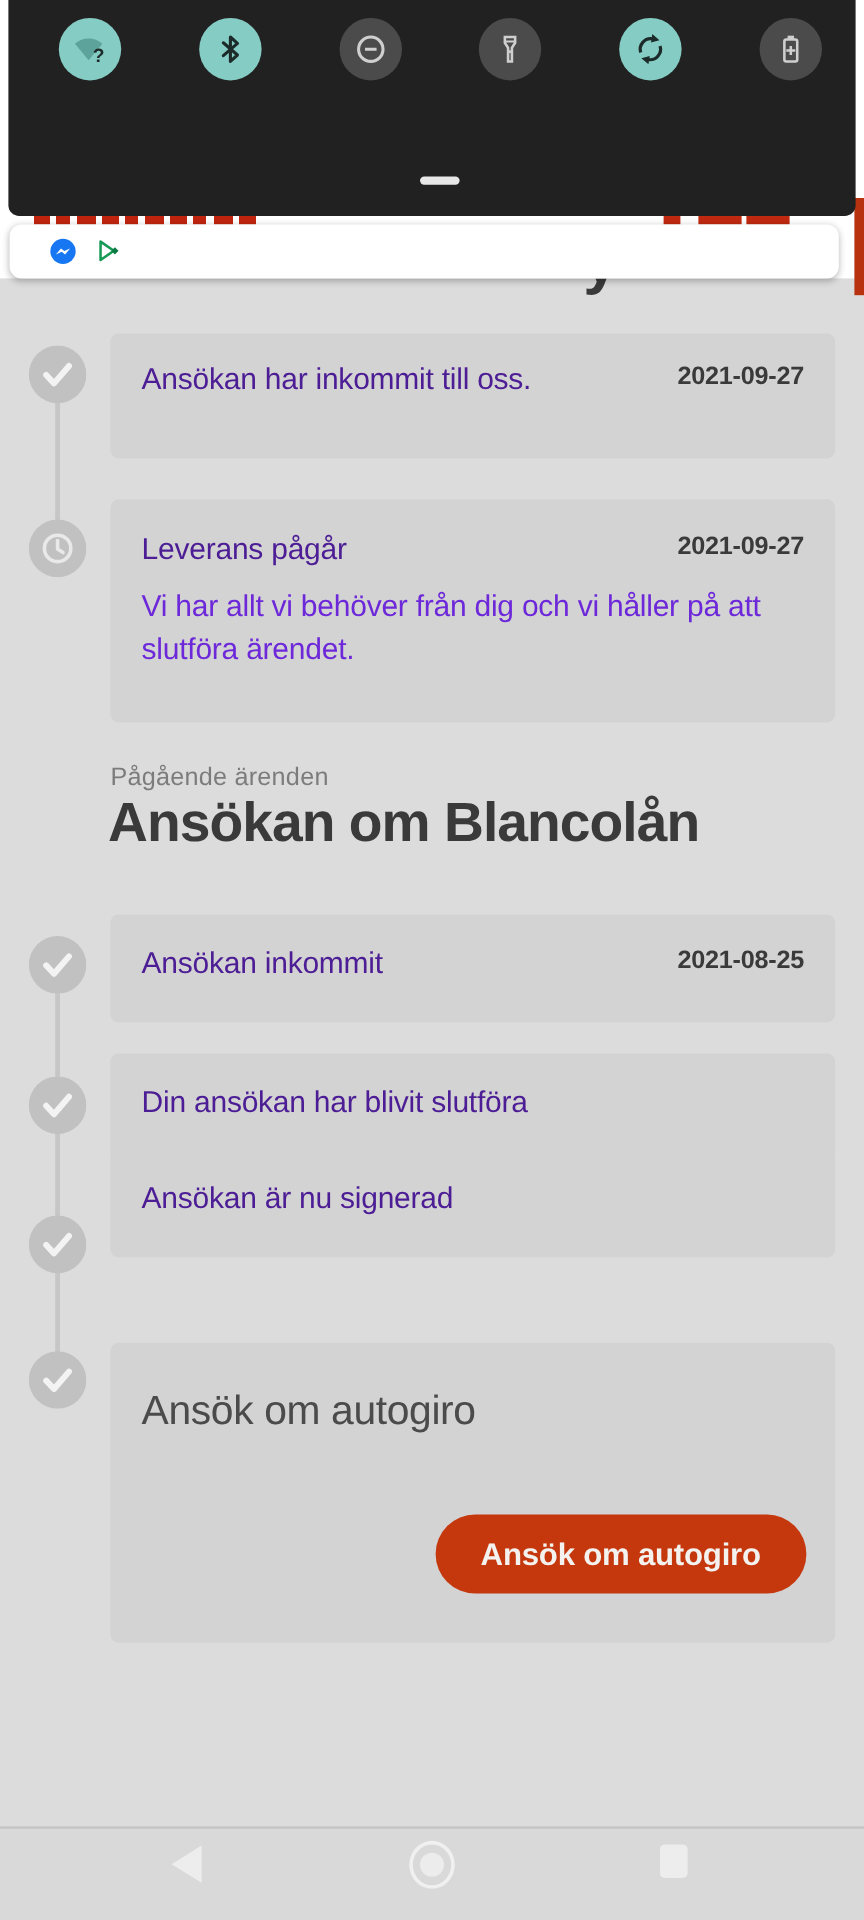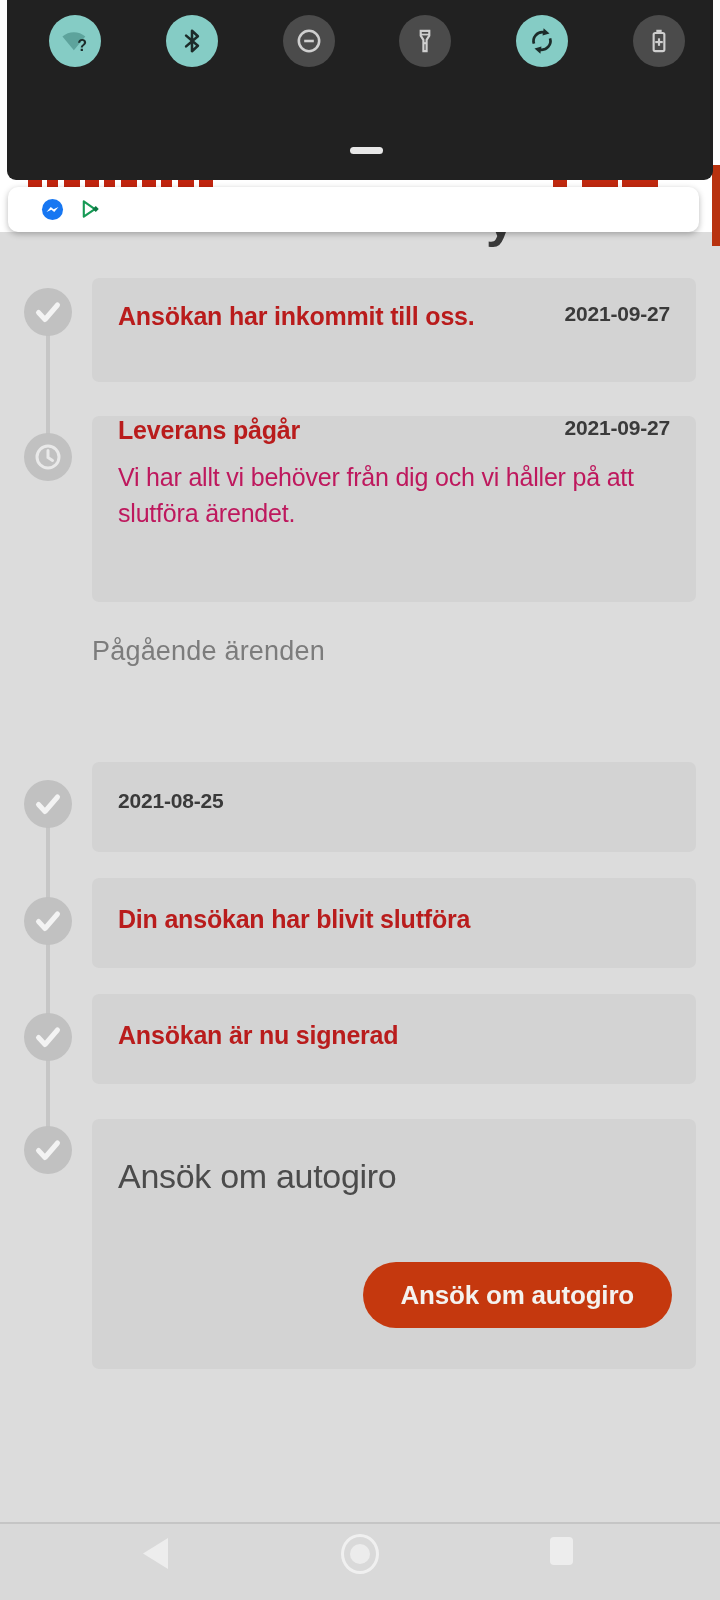--- a/index.html
+++ b/index.html
@@ -62,30 +62,30 @@
 
   
   .card{
     left:92px;width:604px;background:#d3d3d3;border-radius:7px;
     padding:0 26px;
   }
   .card .row{
     display:flex;justify-content:space-between;align-items:flex-start;
   }
   .card .title{
-    font-size:25px;font-weight:700;color:#b91c1c;letter-spacing:-0.2px;
+    font-size:25px;font-weight:400;color:#4c1d95;letter-spacing:-0.2px;
   }
   .card .date{
     font-size:21px;font-weight:700;color:#3a3a3a;letter-spacing:-0.2px;
   }
   .card .body{
-    font-size:25px;font-weight:400;color:#be185d;line-height:36px;letter-spacing:-0.2px;
+    font-size:25px;font-weight:400;color:#6d28d9;line-height:36px;letter-spacing:-0.2px;
   }
   .section-label{
-    left:92px;top:636px;font-size:27px;color:#7c7c7c;font-weight:400;letter-spacing:0.2px;
+    left:92px;top:636px;font-size:21px;color:#7c7c7c;font-weight:400;letter-spacing:0.2px;
   }
   .section-heading{
     left:90px;top:658px;font-size:46px;font-weight:800;color:#3a3a3a;letter-spacing:-0.8px;
   }
   .agiro-title{
     font-size:34px;font-weight:300;color:#4b4b4b;letter-spacing:-0.3px;
   }
   .agiro-btn{
     position:absolute;right:24px;top:143px;height:66px;padding:0 38px;
     background:#c5380e;border:none;border-radius:33px;
@@ -145,39 +145,41 @@
 
   <div class="abs tl-circle" style="top:433px;">
     <svg viewBox="0 0 48 48" width="48" height="48">
       <circle cx="24" cy="24" r="24" fill="#c1c1c1"></circle>
       <circle cx="24" cy="24" r="11" fill="none" stroke="#e9e9e9" stroke-width="3"></circle>
       <path d="M24 17.5 V24.5 L28.5 27.5" fill="none" stroke="#e9e9e9" stroke-width="3" stroke-linecap="round"></path>
     </svg>
   </div>
 
   <div class="abs card" style="top:416px;height:186px;">
-    <div class="row" style="">
+    <div class="row" style="margin-top:28px;">
       <span class="title">Leverans pågår</span>
       <span class="date">2021-09-27</span>
     </div>
     <div class="body" style="margin-top:14px;">Vi har allt vi behöver från dig och vi håller på att slutföra ärendet.</div>
   </div>
 
   <div class="abs section-label">Pågående ärenden</div>
+  <div class="abs section-heading">Ansökan om Blancolån</div>
 
   <div class="abs tl-line" style="top:804px;height:346px;"></div>
 
   <div class="abs tl-circle" style="top:780px;">
     <svg viewBox="0 0 48 48" width="48" height="48">
       <circle cx="24" cy="24" r="24" fill="#c1c1c1"></circle>
       <path d="M14.5 24.5 L21 31.5 L33.5 17" fill="none" stroke="#f3f3f3" stroke-width="5" stroke-linecap="round" stroke-linejoin="round"></path>
     </svg>
   </div>
   <div class="abs card" style="top:762px;height:90px;">
     <div class="row" style="margin-top:27px;">
+      <span class="title">Ansökan inkommit</span>
       <span class="date">2021-08-25</span>
     </div>
   </div>
 
   <div class="abs tl-circle" style="top:897px;">
     <svg viewBox="0 0 48 48" width="48" height="48">
       <circle cx="24" cy="24" r="24" fill="#c1c1c1"></circle>
       <path d="M14.5 24.5 L21 31.5 L33.5 17" fill="none" stroke="#f3f3f3" stroke-width="5" stroke-linecap="round" stroke-linejoin="round"></path>
     </svg>
   </div>
@@ -186,21 +188,21 @@
       <span class="title">Din ansökan har blivit slutföra</span>
     </div>
   </div>
 
   <div class="abs tl-circle" style="top:1013px;">
     <svg viewBox="0 0 48 48" width="48" height="48">
       <circle cx="24" cy="24" r="24" fill="#c1c1c1"></circle>
       <path d="M14.5 24.5 L21 31.5 L33.5 17" fill="none" stroke="#f3f3f3" stroke-width="5" stroke-linecap="round" stroke-linejoin="round"></path>
     </svg>
   </div>
-  <div class="abs card" style="top:994px;height:90px;">
+  <div class="abs card" style="top:958px;height:90px;">
     <div class="row" style="margin-top:27px;">
       <span class="title">Ansökan är nu signerad</span>
     </div>
   </div>
 
   <div class="abs tl-circle" style="top:1126px;">
     <svg viewBox="0 0 48 48" width="48" height="48">
       <circle cx="24" cy="24" r="24" fill="#c1c1c1"></circle>
       <path d="M14.5 24.5 L21 31.5 L33.5 17" fill="none" stroke="#f3f3f3" stroke-width="5" stroke-linecap="round" stroke-linejoin="round"></path>
     </svg>

